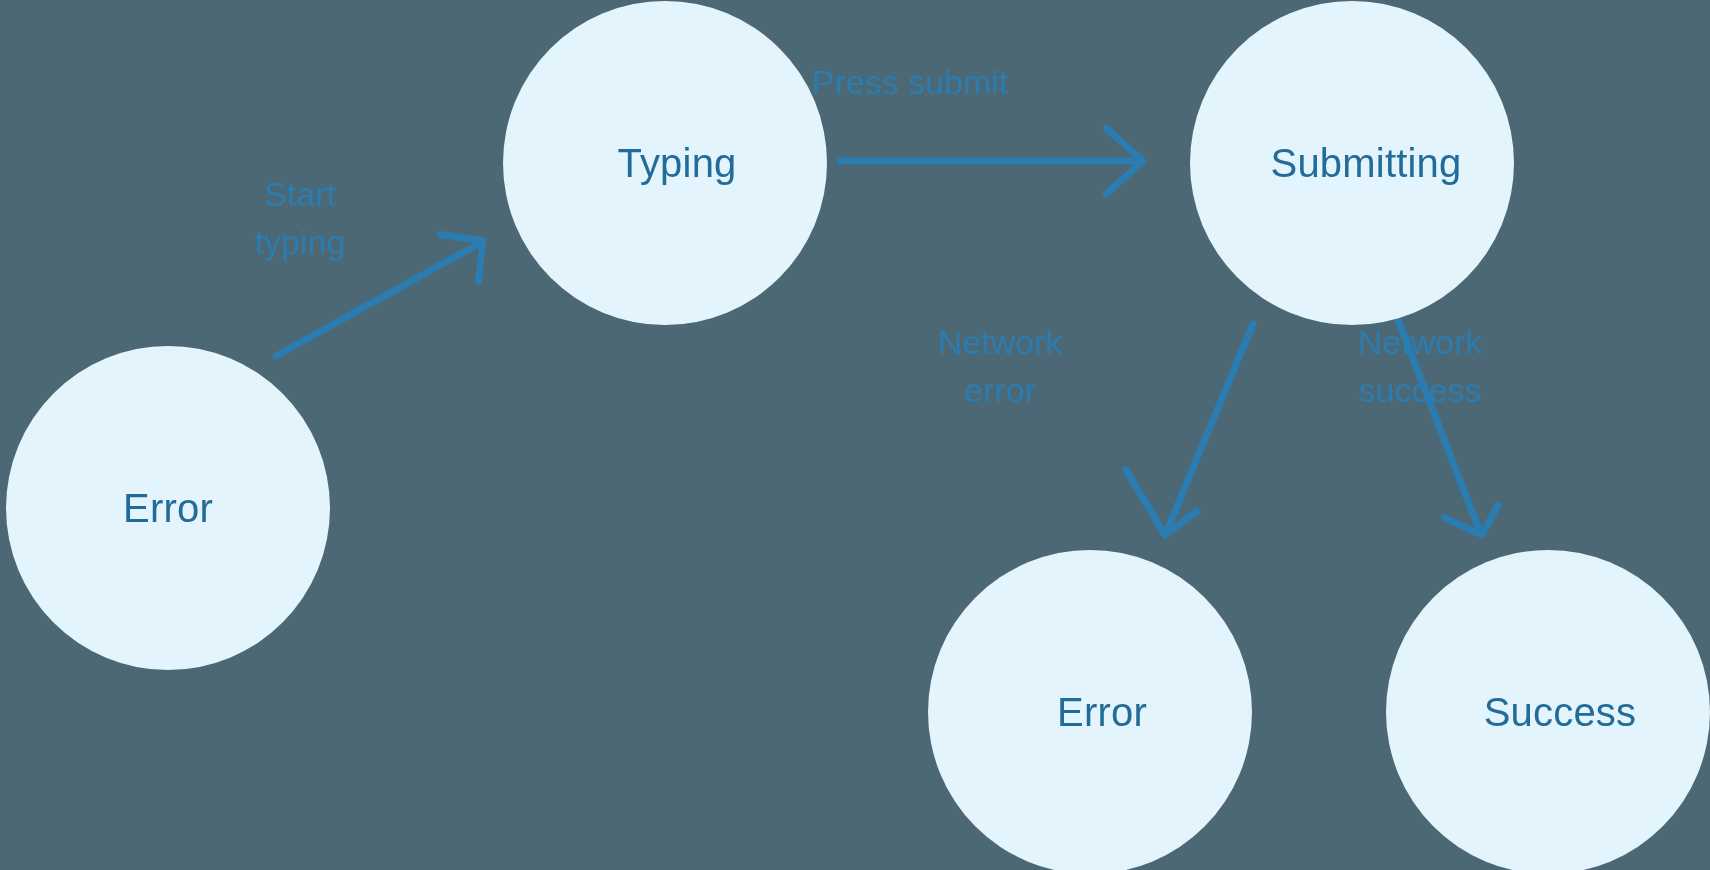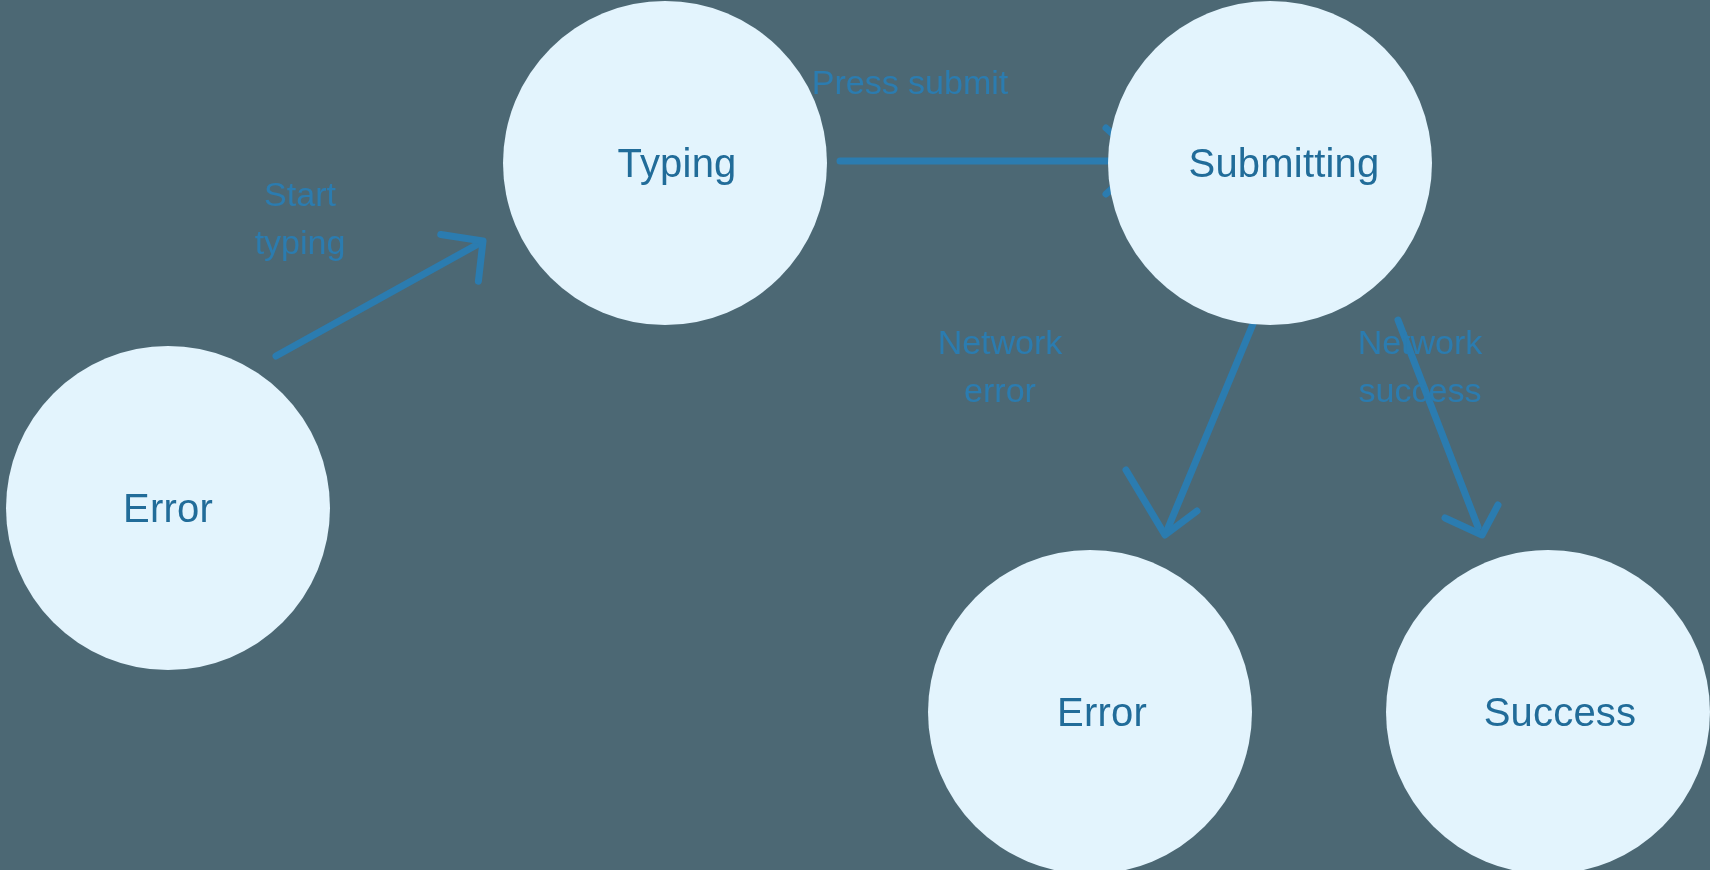--- a/index.html
+++ b/index.html
@@ -48,21 +48,21 @@
     position: absolute;
     font-size: 34px;
     color: #2b7cb0;
     line-height: 1.42;
     white-space: nowrap;
     text-align: center;
   }
   
   #node-empty      { left: 6px;    top: 346px; width: 324px; height: 324px; }
   #node-typing     { left: 503px;  top: 1px;   width: 324px; height: 324px; }
-  #node-submitting { left: 1108px; top: 1px;   width: 324px; height: 324px; }
+  #node-submitting { left: 1190px; top: 1px;   width: 324px; height: 324px; }
   #node-error      { left: 928px;  top: 550px; width: 324px; height: 324px; }
   #node-success    { left: 1386px; top: 550px; width: 324px; height: 324px; }
 
   
   #node-typing .node-label     { transform: translateX(12px); }
   #node-submitting .node-label { transform: translateX(14px); }
   #node-error .node-label      { transform: translateX(12px); }
   #node-success .node-label    { transform: translateX(12px); }
 
   

